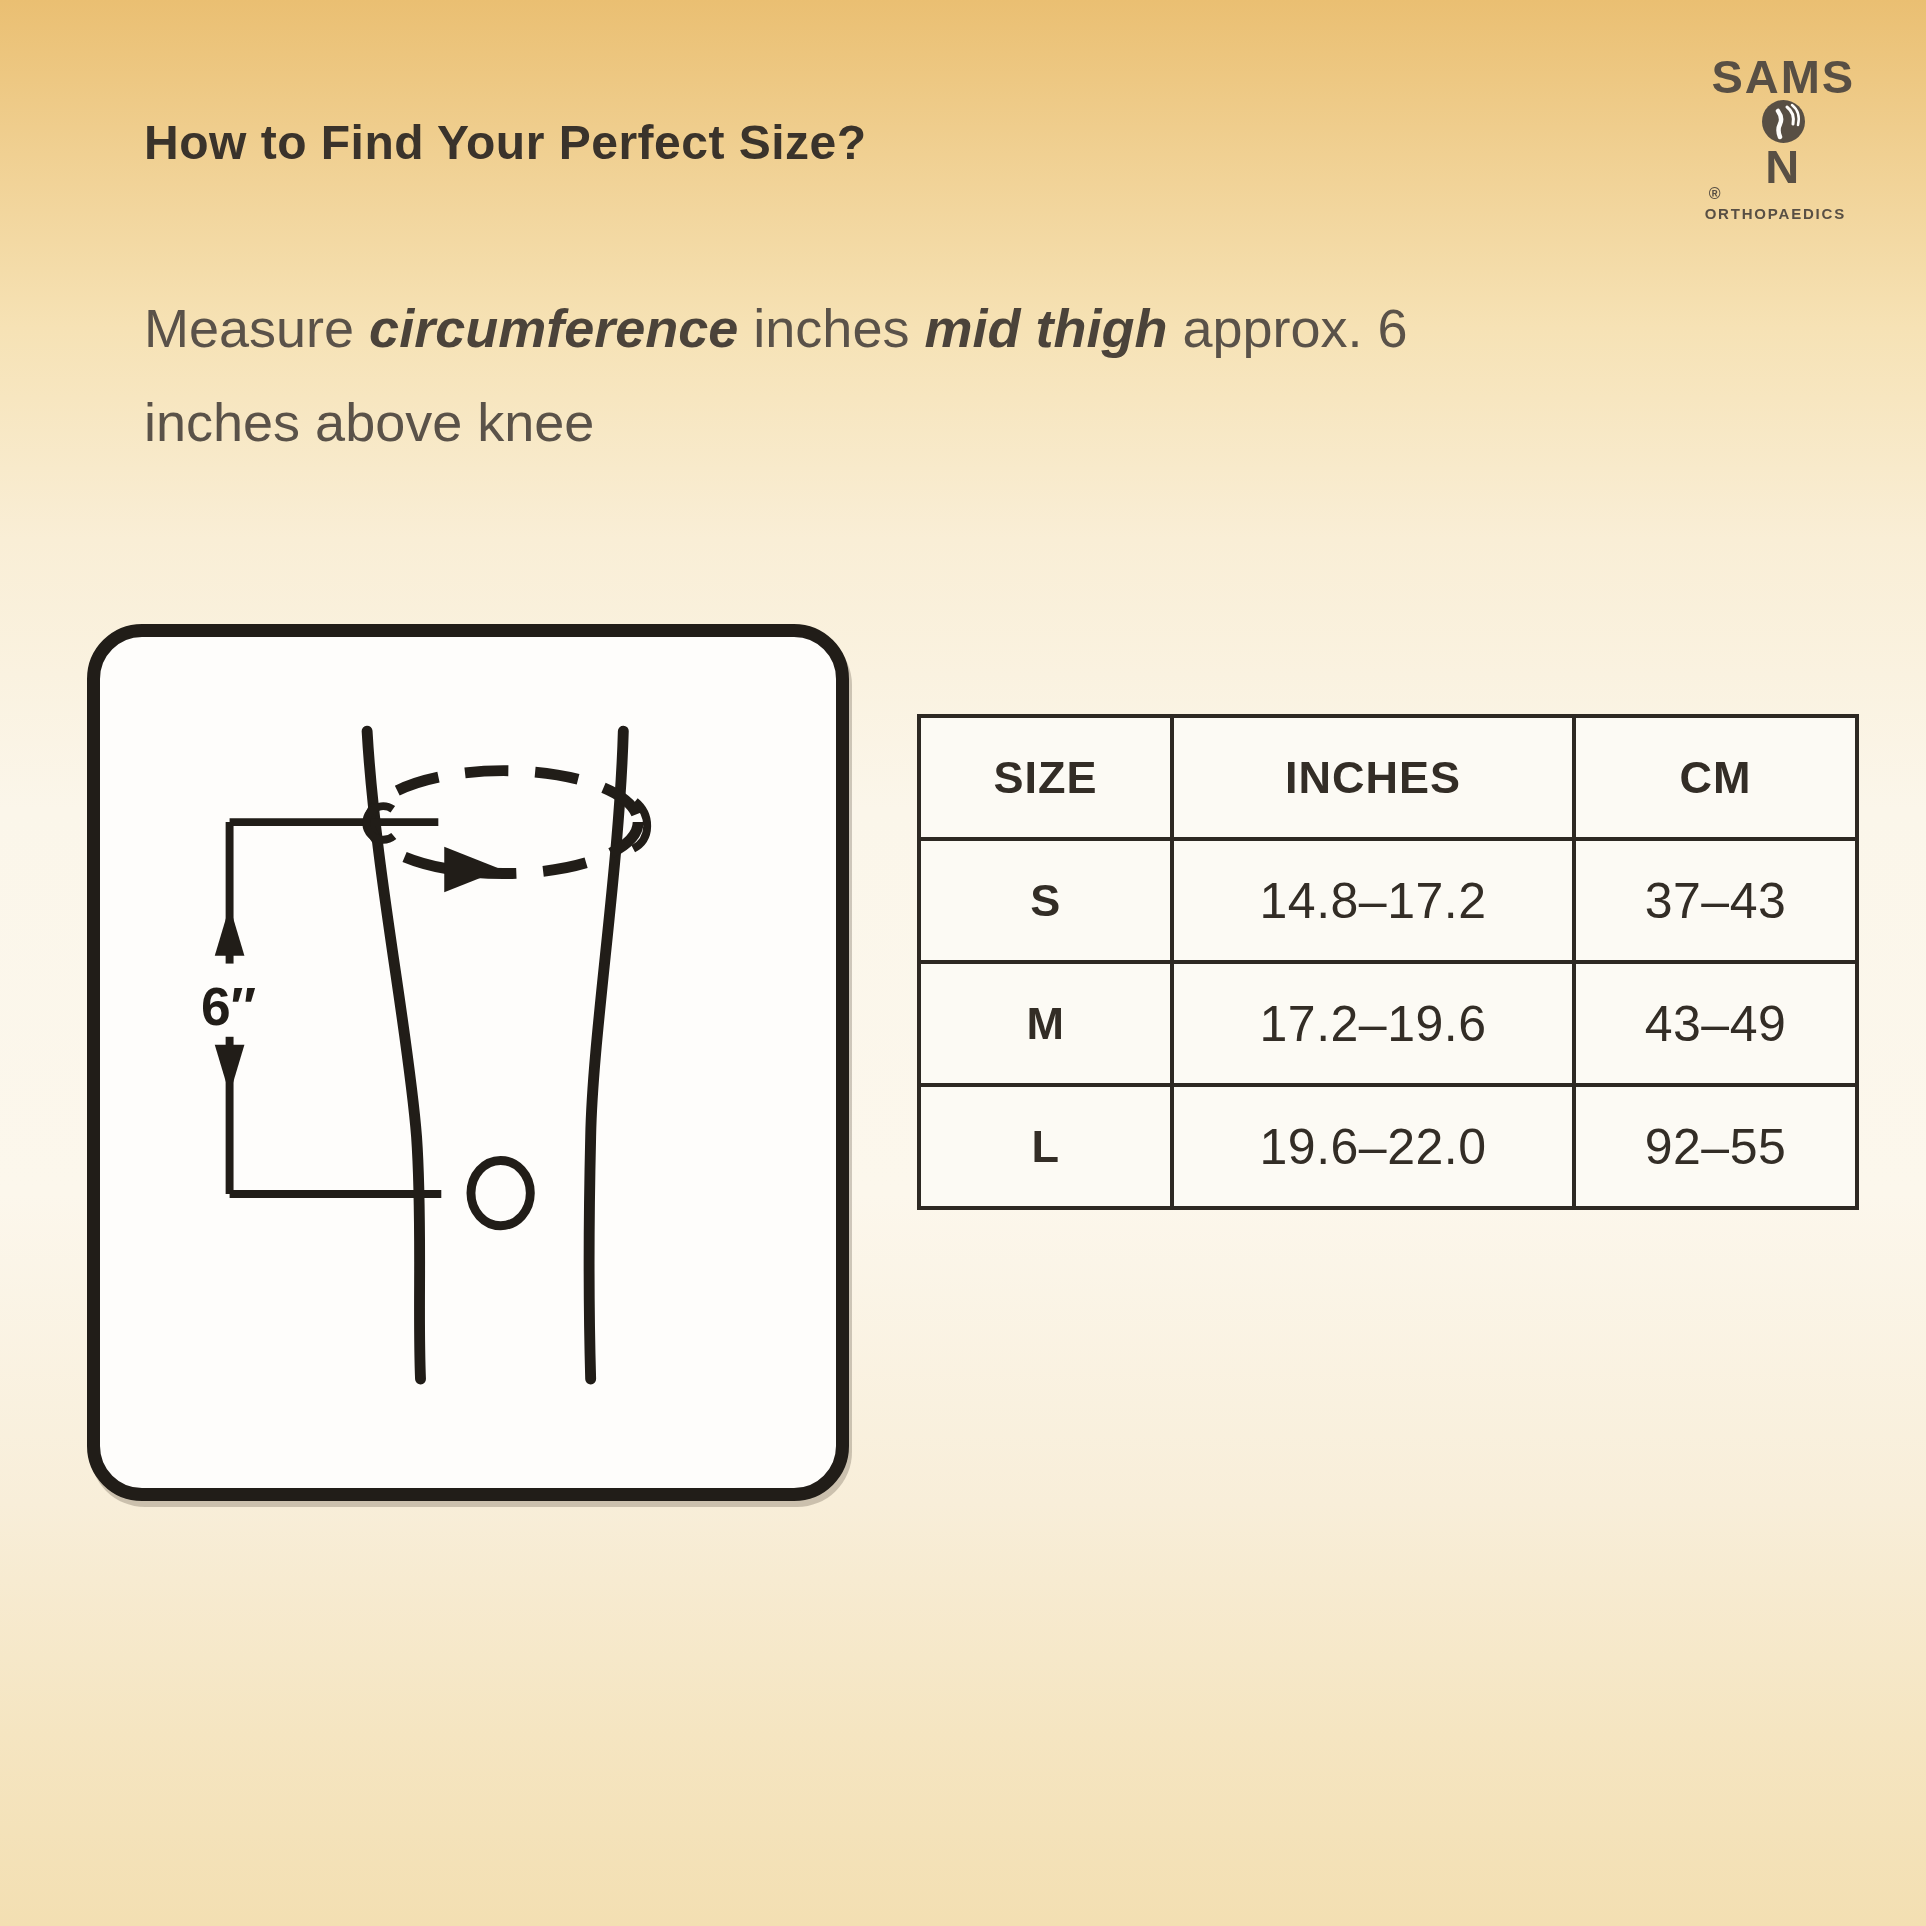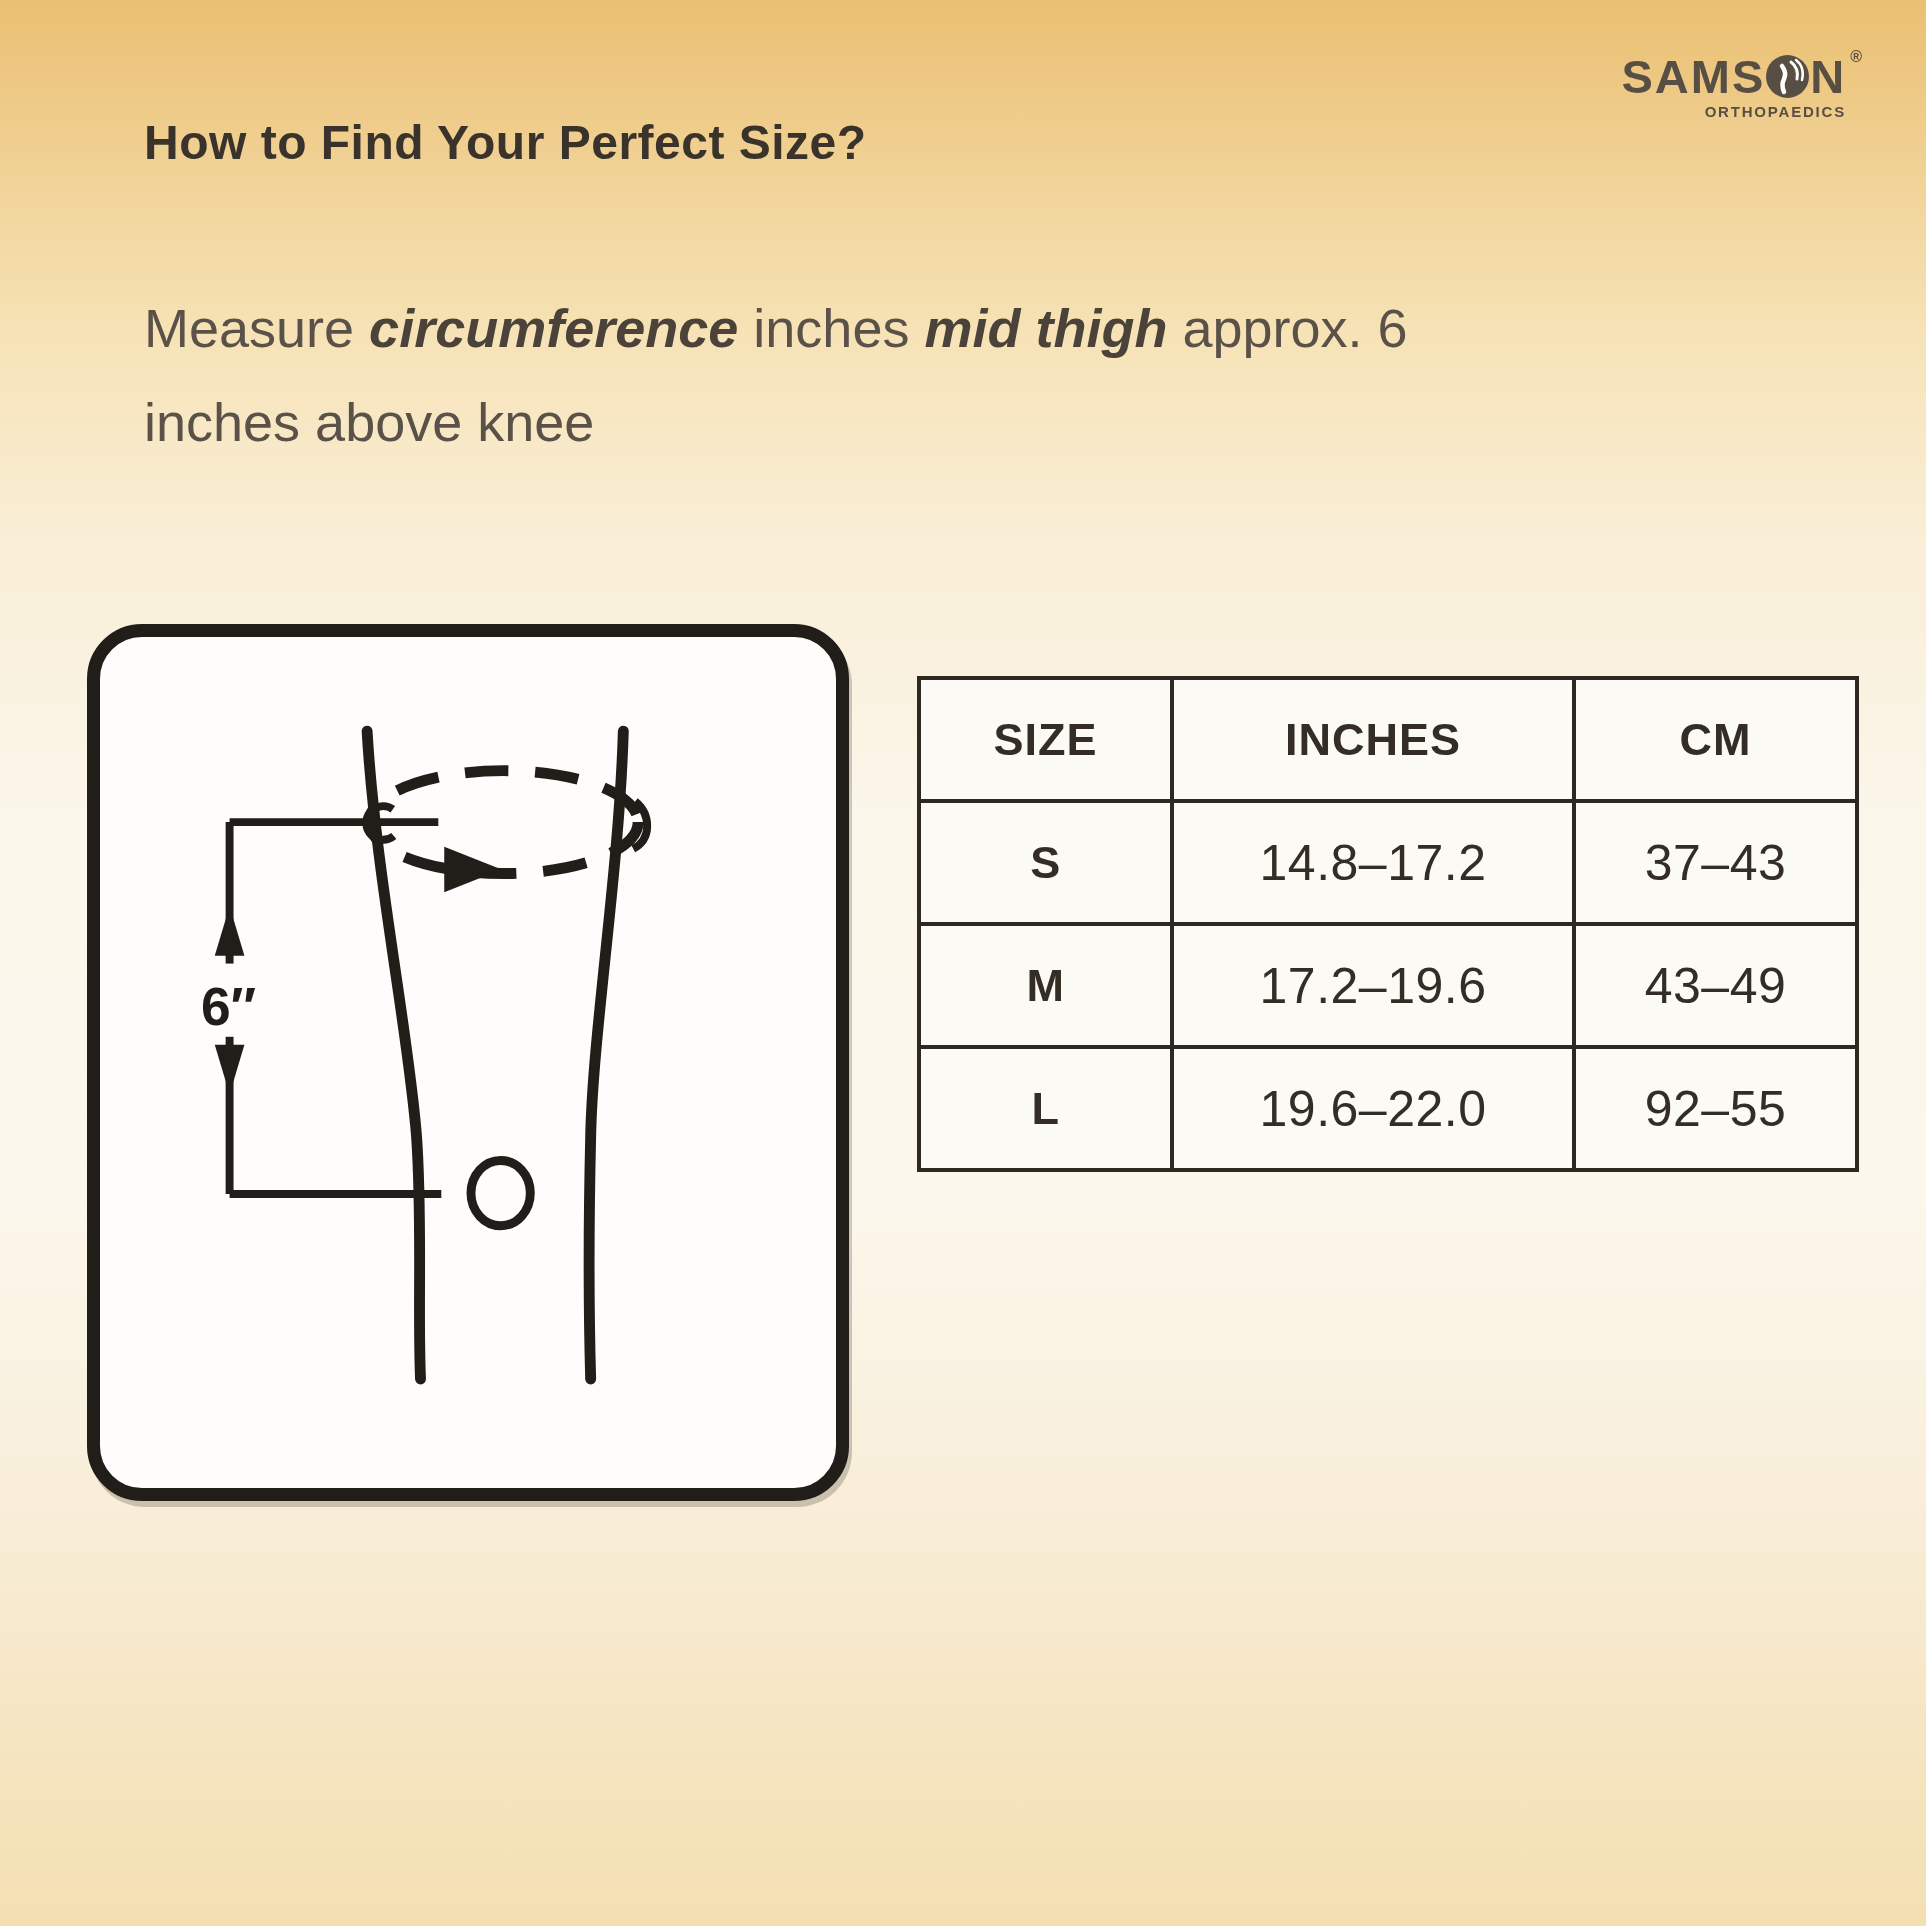--- a/index.html
+++ b/index.html
@@ -9,21 +9,21 @@
     overflow:hidden;
     font-family:"Liberation Sans", sans-serif;
     background:linear-gradient(180deg,
       #eabf72 0%, #f0d092 8%, #f6e2b5 17%, #f9eed6 28%,
       #fbf6ea 42%, #fcf7ec 62%, #f8eed9 78%, #f5e5c1 90%, #f3dfb2 100%);
   }
 
   
   .logo { position:absolute; top:53px; right:65px; text-align:right; color:#584f44; }
   .logo-row { display:flex; align-items:center; justify-content:flex-end;
-              font-size:47px; font-weight:700; letter-spacing:2px; line-height:1; }
+              font-size:47px; font-weight:700; letter-spacing:2px; line-height:1;flex-direction:column; }
   .knee-badge { width:43px; height:43px; margin:0 1px; display:block; }
   .reg-mark { font-size:16px; font-weight:700; letter-spacing:0;
               align-self:flex-start; margin:-4px 0 0 4px; }
   .logo-sub { font-size:15px; font-weight:700; letter-spacing:1.8px;
               margin:3px 16px 0 0; }
 
   
   .page-title { position:absolute; left:144px; top:115px;
                 font-size:48px; font-weight:700; letter-spacing:0.5px; color:#3a332b; }
   .instruction { position:absolute; left:144px; top:281px;
@@ -38,21 +38,21 @@
   .diagram-svg { width:100%; height:100%; display:block; }
   .stroke-leg  { fill:none; stroke:#211d18; stroke-width:11; stroke-linecap:round; }
   .stroke-tape { fill:none; stroke:#211d18; stroke-width:11; stroke-dasharray:44 27; }
   .stroke-thin { fill:none; stroke:#211d18; stroke-width:8; }
   .fill-solid  { fill:#211d18; }
   .knee-cap    { fill:#fefdfb; stroke:#211d18; stroke-width:9; }
   .dim-label   { font-family:"Liberation Sans", sans-serif; font-size:54px;
                  font-weight:700; fill:#211d18; }
 
   
-  .size-table { position:absolute; left:917px; top:676px; width:939px;
+  .size-table { position:absolute; left:917px; top:714px; width:939px;
                 border-collapse:collapse; table-layout:fixed;
                 background:#fcfaf4; color:#332d26; }
   .size-table col.c-size   { width:253px; }
   .size-table col.c-inches { width:402px; }
   .size-table col.c-cm     { width:283px; }
   .size-table th, .size-table td {
       border:4px solid #2d2822; height:123px;
       text-align:center; vertical-align:middle; padding:0; }
   .size-table th { font-size:45px; font-weight:700; letter-spacing:1px; }
   .size-table td { font-size:50px; font-weight:400; letter-spacing:0.5px; }

